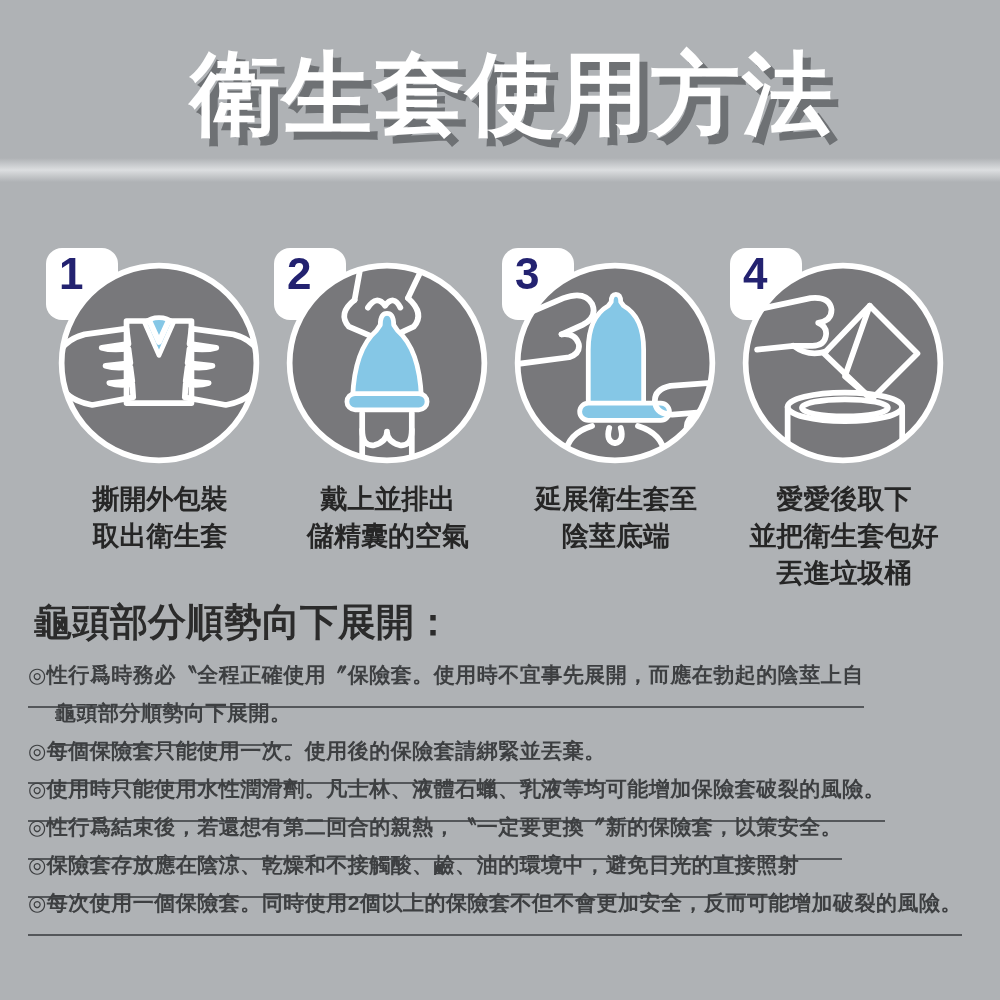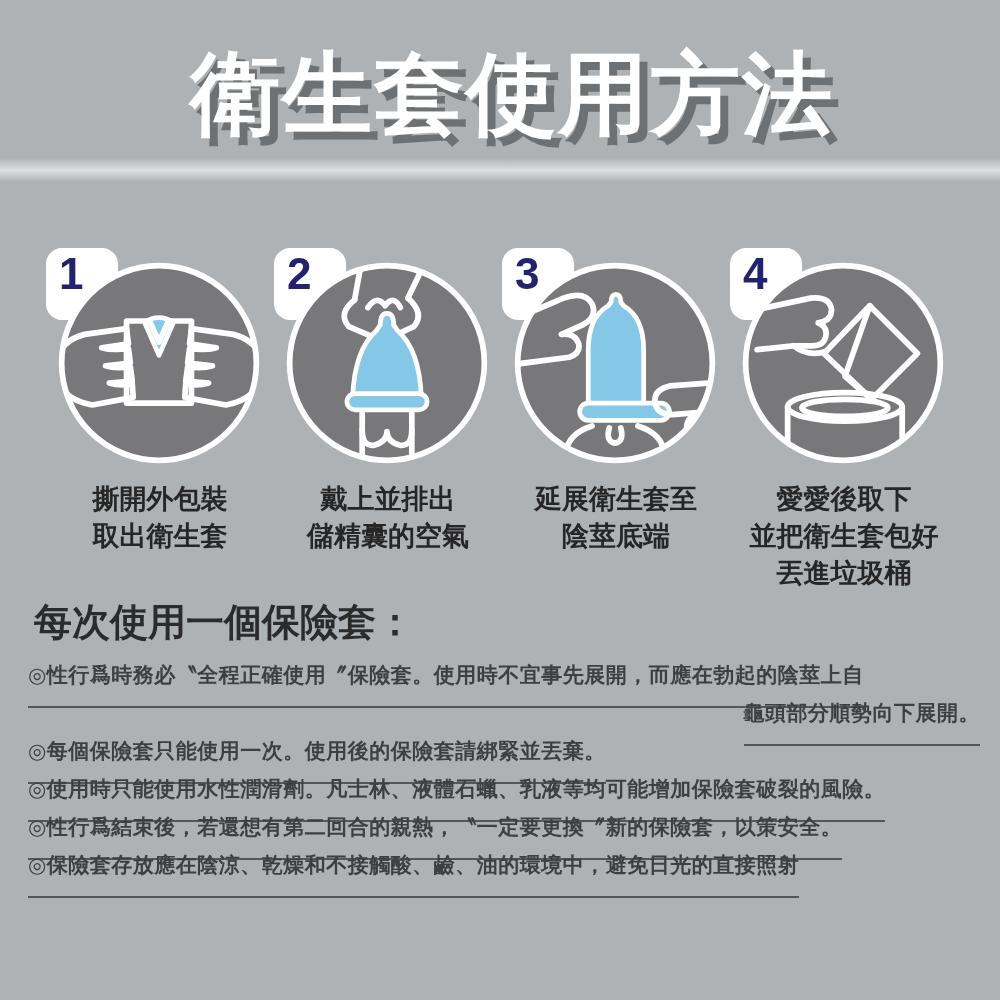--- a/index.html
+++ b/index.html
@@ -39,21 +39,21 @@
   }
   .notes{position:absolute;top:600px;left:28px;width:952px;}
   .notes-heading{
     margin:0 0 12px 6px;font-size:38px;font-weight:bold;color:#2b2b2b;line-height:44px;
   }
   .note-line{
     height:38px;line-height:38px;font-size:21px;font-weight:bold;color:#3d3f41;
     white-space:nowrap;letter-spacing:0.5px;
   }
   .note-line span{border-bottom:2px solid #54575a;padding-bottom:20px;}
-  .note-line.indent{padding-left:27px;text-align:right;}
+  .note-line.indent{padding-left:27px;}
 </style>
 </head>
 <body>
 
 <div class="canvas">
 
   <div class="title">衛生套使用方法</div>
   <div class="shine"></div>
 
   <div class="steps">
@@ -168,22 +168,23 @@
       <div class="caption">
         <div>愛愛後取下</div>
         <div>並把衛生套包好</div>
         <div>丟進垃圾桶</div>
       </div>
     </div>
 
   </div>
 
   <div class="notes">
-    <h2 class="notes-heading">每次使用一個保險套：</h2>
+    <h2 class="notes-heading">龜頭部分順勢向下展開：</h2>
     <div class="note-line"><span>◎性行爲時務必〝全程正確使用〞保險套。使用時不宜事先展開，而應在勃起的陰莖上自</span></div>
     <div class="note-line indent"><span>龜頭部分順勢向下展開。</span></div>
     <div class="note-line"><span>◎每個保險套只能使用一次。使用後的保險套請綁緊並丟棄。</span></div>
     <div class="note-line"><span>◎使用時只能使用水性潤滑劑。凡士林、液體石蠟、乳液等均可能增加保險套破裂的風險。</span></div>
     <div class="note-line"><span>◎性行爲結束後，若還想有第二回合的親熱，〝一定要更換〞新的保險套，以策安全。</span></div>
     <div class="note-line"><span>◎保險套存放應在陰涼、乾燥和不接觸酸、鹼、油的環境中，避免日光的直接照射</span></div>
+    <div class="note-line"><span>◎每次使用一個保險套。同時使用2個以上的保險套不但不會更加安全，反而可能增加破裂的風險。</span></div>
   </div>
 
 </div>
 
 </body></html>

